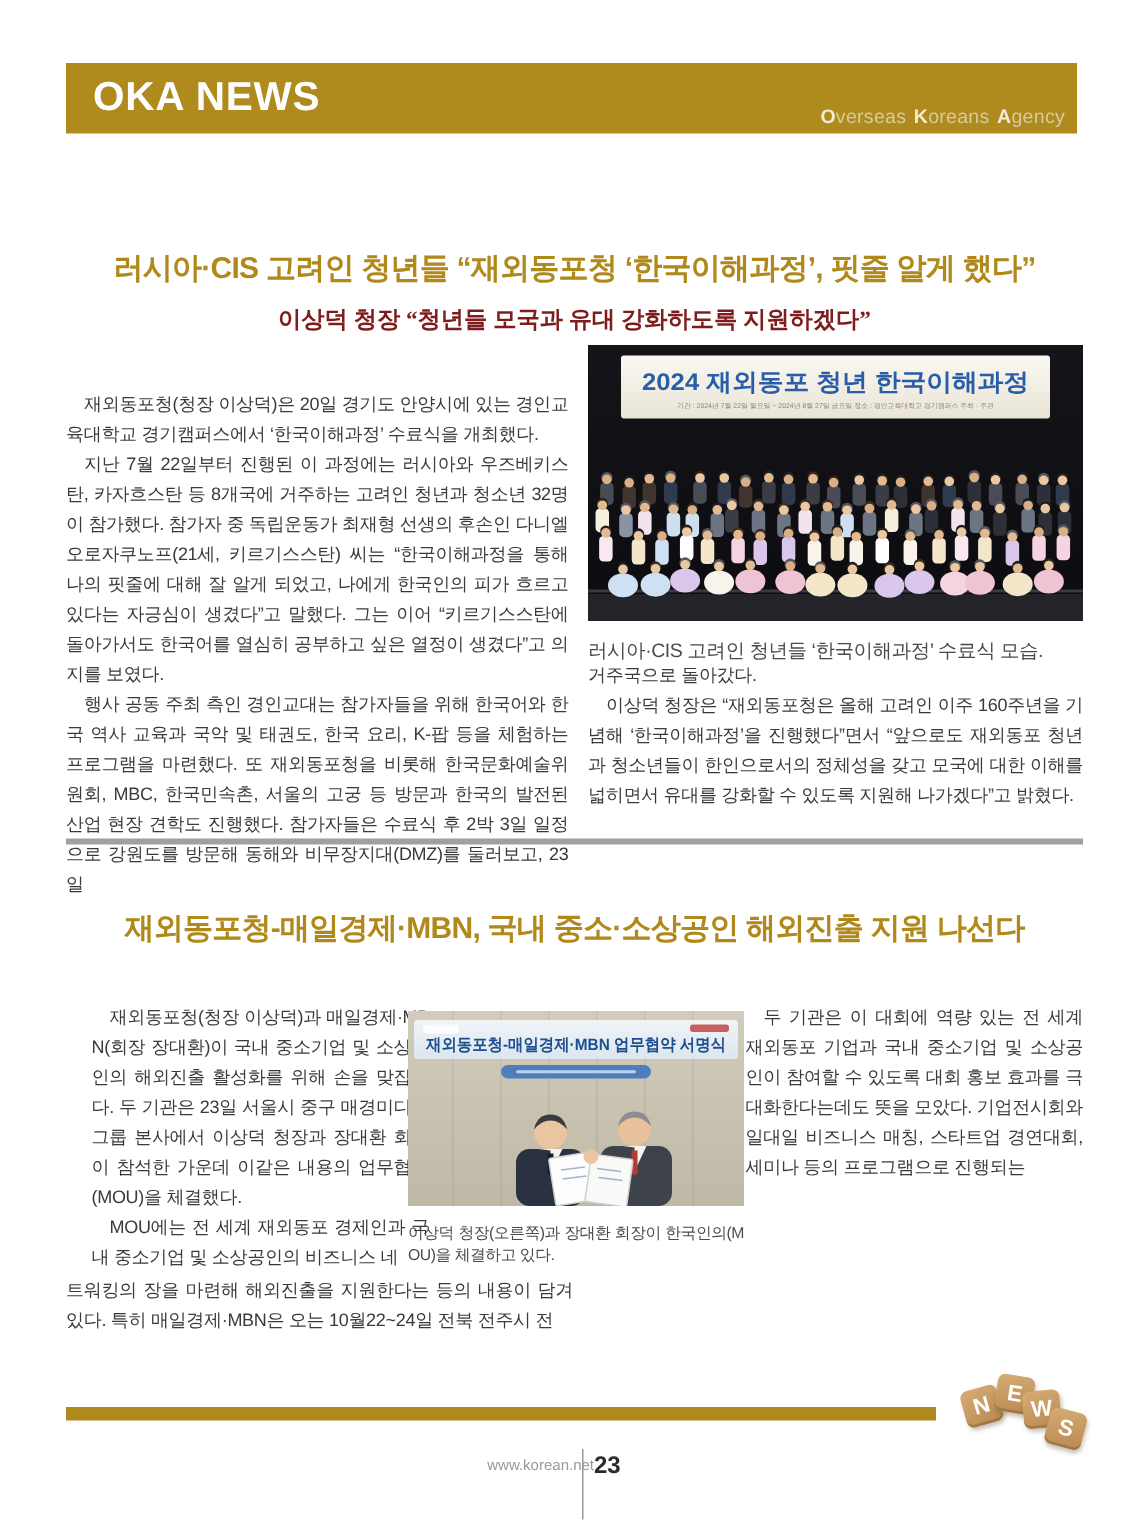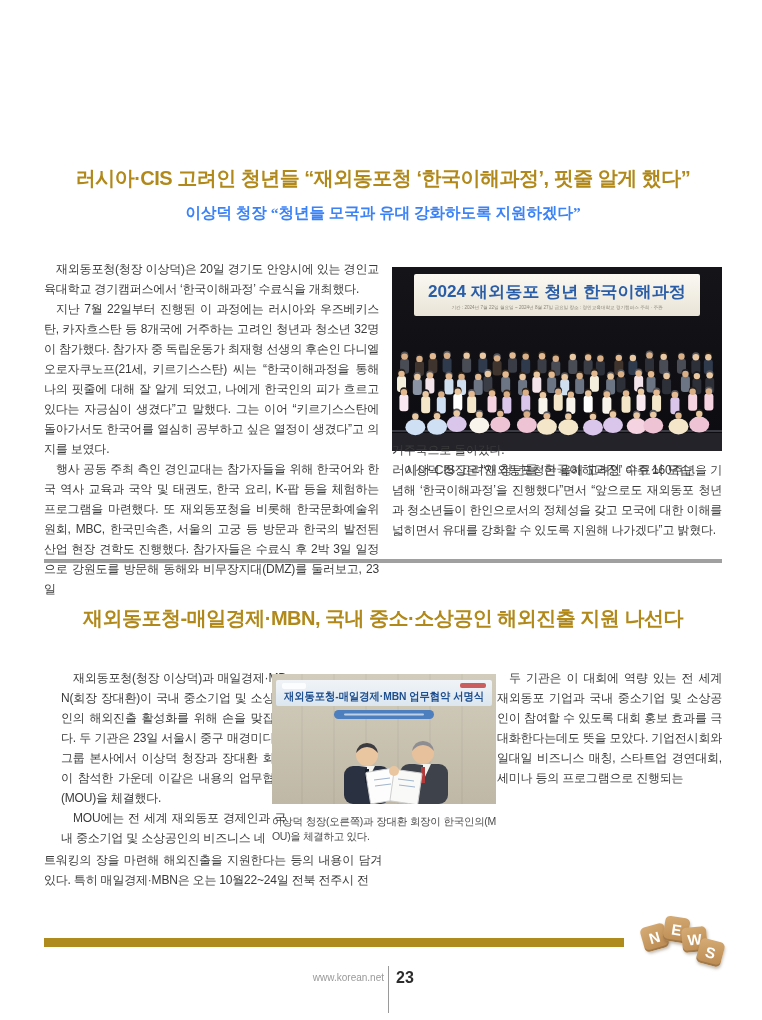--- a/index.html
+++ b/index.html
@@ -10,63 +10,67 @@
   
   .masthead{position:absolute;left:44px;top:42px;width:674px;height:47px;background:#AF8A1D;}
   .masthead-title{position:absolute;left:18px;top:7px;font-size:27px;font-weight:bold;color:#ffffff;letter-spacing:.5px;}
   .masthead-agency{position:absolute;right:8px;bottom:4px;font-size:13px;color:#D9CBA0;letter-spacing:.2px;}
   .masthead-agency .cap{color:#F3EBD5;font-weight:bold;}
   .masthead-agency .word{margin-right:5px;}
   
   .art-title{position:absolute;left:44px;width:678px;text-align:center;white-space:nowrap;
     font-size:20px;font-weight:bold;color:#B1891B;letter-spacing:-0.5px;}
   .art-sub{position:absolute;left:44px;width:678px;text-align:center;
-    font-family:"Liberation Serif","DejaVu Serif",serif;font-size:15.5px;color:#3b82f6;}
+    font-family:"Liberation Serif","DejaVu Serif",serif;font-size:15.5px;color:#7f1d1d;}
   #a1-title{top:152px;} #a1-sub{top:190px;}
   #a2-title{top:592px;} #a2-sub{top:629px;}
   
   .body-col{position:absolute;font-size:12px;line-height:20px;color:#3a3a3a;
     text-align:justify;word-break:break-all;letter-spacing:-0.2px;}
   .body-col p{margin:0;}
   .body-col p.indent{text-indent:12px;}
   #a1-left{left:44px;top:230px;width:335px;margin-top:29px;}
   #a1-right{left:392px;top:440px;width:330px;}
   #a2-left{left:44px;top:668px;width:225px;margin-left:17px;}
   #a2-right{left:497px;top:668px;width:225px;}
   #a2-bottom-left{left:44px;top:850px;width:338px;}
   #a2-bottom-right{left:428px;top:850px;width:294px;}
   
   figure{margin:0;padding:0;}
-  #photo1{position:absolute;left:392px;top:230px;width:366px;margin-top:37px;}
+  #photo1{position:absolute;left:392px;top:230px;width:366px;}
   #photo1 figcaption{margin-top:6px;font-size:13px;color:#4a4a4a;letter-spacing:-0.3px;}
   #photo2{position:absolute;left:272px;top:674px;width:224px;}
   #photo2 figcaption{margin-top:6px;font-size:10.5px;line-height:15px;color:#4a4a4a;letter-spacing:-0.3px;text-align:justify;word-break:break-all;}
   
   .divider-gray{position:absolute;left:44px;top:559px;width:678px;height:4px;background:#A0A0A0;}
   .bottom-gold-bar{position:absolute;left:44px;top:938px;width:580px;height:9px;background:#AF8A1D;}
   
   .news-art{position:absolute;left:634px;top:903px;width:90px;height:82px;background:#fff;}
   .news-block{position:absolute;width:25px;height:25px;border-radius:5px;
     background:linear-gradient(160deg,#d6ac76,#b9884f);box-shadow:1px 2px 3px rgba(90,70,40,.35), inset 0 -2px 0 rgba(0,0,0,.15);
     color:#fff;font-weight:bold;font-size:15px;text-align:center;line-height:25px;}
   .nb0{left:8px;top:22px;transform:rotate(-16deg);}
   .nb1{left:30px;top:14px;transform:rotate(9deg);}
   .nb2{left:48px;top:24px;transform:rotate(-5deg);}
   .nb3{left:64px;top:37px;transform:rotate(15deg);}
   
-  .footer-url{position:absolute;left:244px;top:972px;width:140px;text-align:right;font-size:10px;color:#999;}
+  .footer-url{position:absolute;left:256px;top:972px;width:140px;text-align:right;font-size:10px;color:#999;}
   .footer-vline{position:absolute;left:388px;top:966px;width:1px;height:47px;background:#9a9a9a;}
   .footer-page{position:absolute;left:396px;top:969px;font-size:16px;font-weight:bold;color:#2c2c2c;}
   svg text{font-family:"Liberation Sans","DejaVu Sans",sans-serif;}
 </style>
 </head>
 <body>
 
 <div id="page">
 
+  <header class="masthead">
+    <div class="masthead-title">OKA NEWS</div>
+    <div class="masthead-agency"><span class="cap">O</span><span class="word">verseas</span><span class="cap">K</span><span class="word">oreans</span><span class="cap">A</span><span>gency</span></div>
+  </header>
 
   <h1 id="a1-title" class="art-title">러시아·CIS 고려인 청년들 “재외동포청 ‘한국이해과정’, 핏줄 알게 했다”</h1>
   <h2 id="a1-sub" class="art-sub">이상덕 청장 “청년들 모국과 유대 강화하도록 지원하겠다”</h2>
 
   <div id="a1-left" class="body-col">
     <p class="indent">재외동포청(청장 이상덕)은 20일 경기도 안양시에 있는 경인교육대학교 경기캠퍼스에서 ‘한국이해과정’ 수료식을 개최했다.</p>
     <p class="indent">지난 7월 22일부터 진행된 이 과정에는 러시아와 우즈베키스탄, 카자흐스탄 등 8개국에 거주하는 고려인 청년과 청소년 32명이 참가했다. 참가자 중 독립운동가 최재형 선생의 후손인 다니엘 오로자쿠노프(21세, 키르기스스탄) 씨는 “한국이해과정을 통해 나의 핏줄에 대해 잘 알게 되었고, 나에게 한국인의 피가 흐르고 있다는 자긍심이 생겼다”고 말했다. 그는 이어 “키르기스스탄에 돌아가서도 한국어를 열심히 공부하고 싶은 열정이 생겼다”고 의지를 보였다.</p>
     <p class="indent">행사 공동 주최 측인 경인교대는 참가자들을 위해 한국어와 한국 역사 교육과 국악 및 태권도, 한국 요리, K-팝 등을 체험하는 프로그램을 마련했다. 또 재외동포청을 비롯해 한국문화예술위원회, MBC, 한국민속촌, 서울의 고궁 등 방문과 한국의 발전된 산업 현장 견학도 진행했다. 참가자들은 수료식 후 2박 3일 일정으로 강원도를 방문해 동해와 비무장지대(DMZ)를 둘러보고, 23일</p>
   </div>
 

